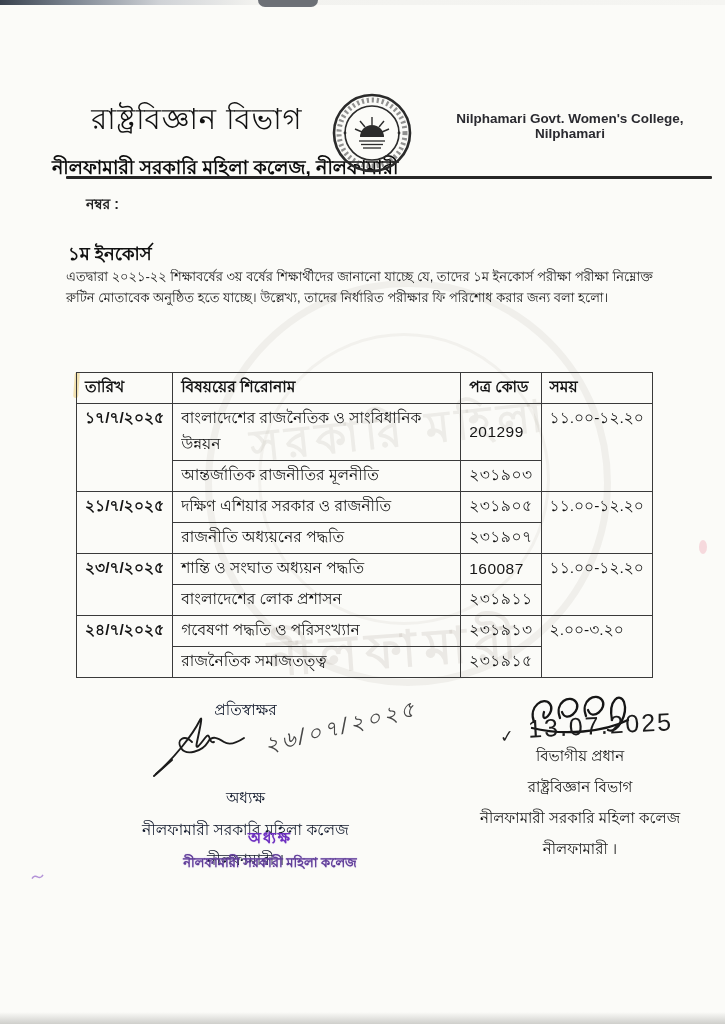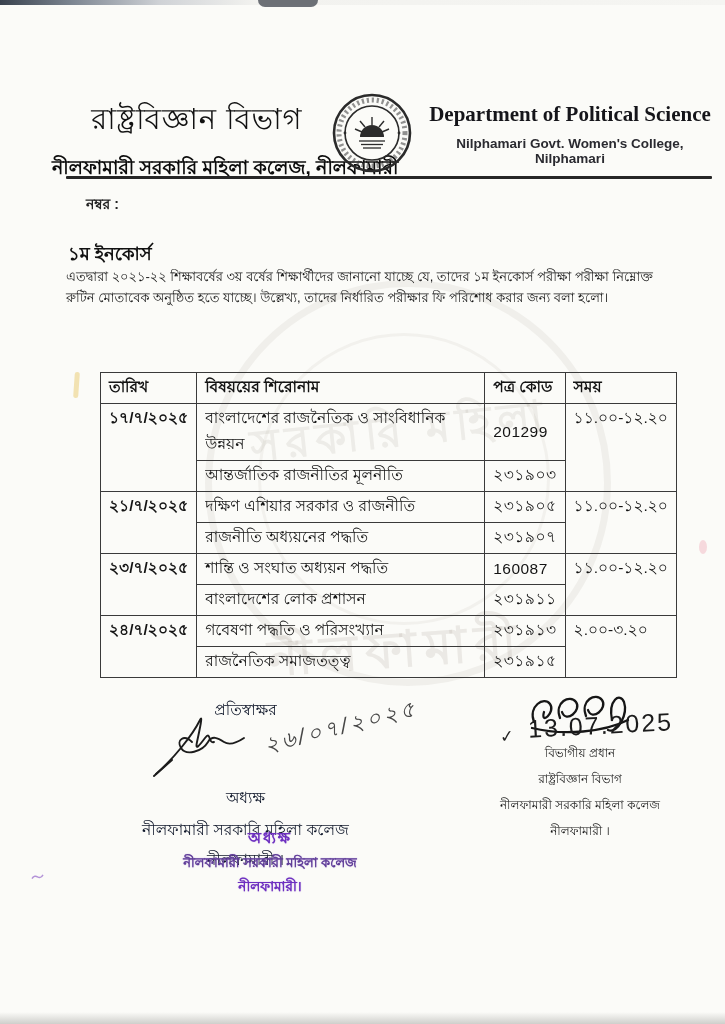--- a/index.html
+++ b/index.html
@@ -47,21 +47,21 @@
   .rule{position:absolute;left:66px;top:176px;width:646px;height:3px;background:#262626;border-radius:1px;}
   .ref{position:absolute;left:86px;top:193px;font-size:14px;font-weight:bold;color:#222;}
 
   
   .notice-title{position:absolute;left:68px;top:240px;width:585px;
     font-size:18px;font-weight:bold;color:#111;}
   .notice-body{position:absolute;left:66px;top:266px;width:588px;
     font-size:13px;line-height:1.62;color:#171717;}
 
   
-  table.routine{position:absolute;left:100px;top:372px;border-collapse:collapse;
+  table.routine{position:absolute;left:76px;top:372px;border-collapse:collapse;
     font-size:15.5px;color:#141414;}
   table.routine th,table.routine td{border:1.6px solid #3a3a3a;padding:2px 8px;text-align:left;}
   table.routine th{font-weight:bold;height:22px;}
   table.routine td{height:21px;}
   .col-date{width:72px;}
   .col-subj{width:288px;}
   .col-code{width:70px;}
   .col-time{width:86px;}
   td.date-cell{vertical-align:top;padding-top:5px;font-weight:bold;}
   td.time-cell{vertical-align:top;padding-top:4px;}
@@ -77,21 +77,21 @@
   .sig-left .title{margin-top:62px;}
   .sig-left .org{margin-top:6px;white-space:nowrap;}
   .sig-left .org2{margin-top:4px;}
 
   .stamp{position:absolute;left:150px;top:826px;width:240px;text-align:center;
     color:#6d2fc0;text-shadow:0 0 1px rgba(109,47,192,.55);}
   .stamp .s1{font-size:15px;font-weight:bold;letter-spacing:2px;}
   .stamp .s2{font-size:13px;font-weight:bold;margin-top:2px;color:#5f3f96;white-space:nowrap;}
   .stamp .s3{font-size:13.5px;font-weight:bold;margin-top:2px;}
 
-  .sig-right{position:absolute;left:455px;top:740px;width:250px;text-align:center;font-size:12px;color:#161616;}
+  .sig-right{position:absolute;left:455px;top:740px;width:250px;text-align:center;font-size:15px;color:#161616;}
   .sig-right-svg{position:absolute;left:520px;top:688px;}
   .check{position:absolute;left:500px;top:726px;font-size:17px;color:#222;transform:rotate(-6deg);}
   .hand-date-right{position:absolute;left:528px;top:710px;width:180px;
     font-size:25px;color:#1c1c1c;transform:rotate(-3deg);letter-spacing:2px;white-space:nowrap;}
   .sig-right .title{margin-top:4px;}
   .sig-right .line{margin-top:6px;white-space:nowrap;}
 </style>
 </head>
 <body>
 
@@ -133,21 +133,20 @@
           <line x1="28" y1="49" x2="54" y2="49"></line>
           <line x1="30" y1="52.5" x2="52" y2="52.5"></line>
           <line x1="32" y1="56" x2="50" y2="56"></line>
         </g>
         <circle cx="14" cy="41" r="1.4" fill="#2b2b2b"></circle>
         <circle cx="68" cy="41" r="1.4" fill="#2b2b2b"></circle>
       </svg>
     </div>
 
     <div class="hdr-right">
-      <div class="hdr-dept-en">Department of Political Science</div>
       <div class="hdr-college-en">Nilphamari Govt. Women's College, Nilphamari</div>
     </div>
 
     <div class="rule"></div>
     <div class="ref">নম্বর :</div>
 
     <div class="notice-title">১ম ইনকোর্স</div>
     <div class="notice-body">এতদ্বারা ২০২১-২২  শিক্ষাবর্ষের ৩য় বর্ষের শিক্ষার্থীদের জানানো যাচ্ছে যে, তাদের  ১ম  ইনকোর্স পরীক্ষা পরীক্ষা নিম্নোক্ত রুটিন মোতাবেক অনুষ্ঠিত হতে যাচ্ছে। উল্লেখ্য, তাদের নির্ধারিত পরীক্ষার ফি পরিশোধ করার জন্য বলা হলো।</div>
 
     <table class="routine">
@@ -222,21 +221,20 @@
           <path d="M42 30 C34 22 26 28 31 36 C36 44 52 40 58 30 C62 23 68 26 74 30 C80 34 88 30 94 26"></path>
           <path d="M4 64 L22 48"></path>
         </g>
       </svg>
     </div>
     <div class="hand-date-left">২৬/০৭/২০২৫</div>
 
     <div class="stamp">
       <div class="s1">অধ্যক্ষ</div>
       <div class="s2">নীলফামারী সরকারী মহিলা কলেজ</div>
-      <div class="s3">নীলফামারী।</div>
     </div>
 
     <div class="sig-right-svg">
       <svg viewBox="0 0 120 50" width="120" height="50">
         <g fill="none" stroke="#161616" stroke-width="2.3" stroke-linecap="round">
           <path d="M14 34 C8 18 24 8 30 16 C36 24 20 38 24 24"></path>
           <path d="M40 30 C34 14 50 6 56 14 C62 22 46 36 42 24"></path>
           <path d="M66 28 C60 12 76 4 82 12 C88 20 72 34 68 22"></path>
           <path d="M92 32 C88 12 100 4 104 14 C108 26 98 46 88 42"></path>
           <path d="M12 40 C44 48 84 44 108 32"></path>

